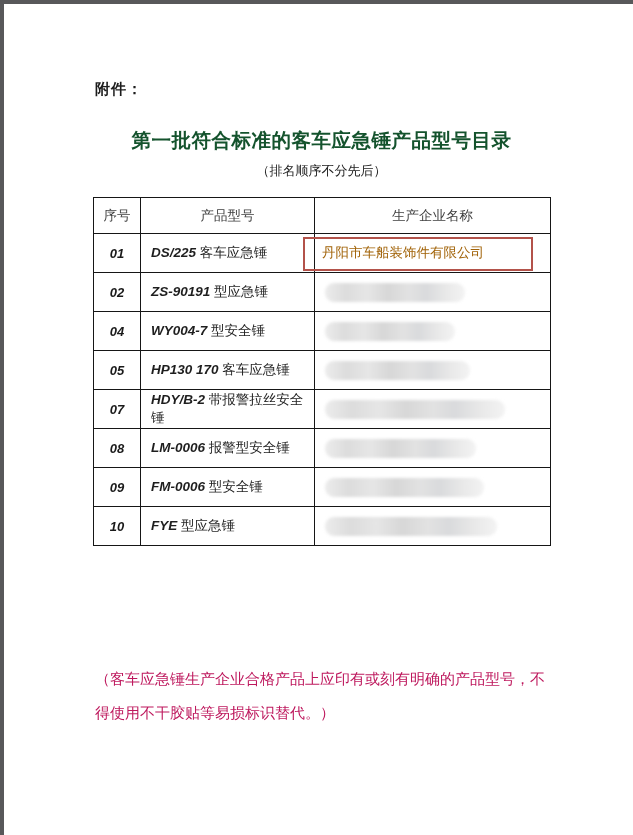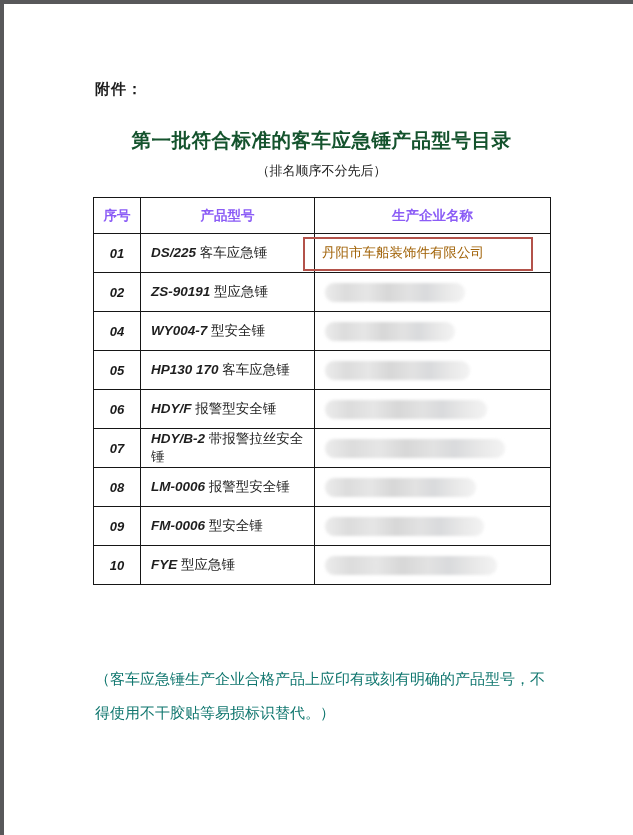--- a/index.html
+++ b/index.html
@@ -38,22 +38,22 @@
   }
   .table-wrap {
     position: absolute; left: 93px; top: 197px; width: 457px;
   }
   table {
     border-collapse: collapse; table-layout: fixed;
     width: 457px;
   }
   th, td { border: 1.5px solid #161616; overflow: hidden; }
   th {
-    height: 36px; font-size: 13.5px; font-weight: bold;
-    text-align: center; color: #8b5cf6;
+    height: 36px; font-size: 13.5px; font-weight: normal;
+    text-align: center; color: #404040;
   }
   td { height: 39px; font-size: 13.5px; }
   .c-num {
     text-align: center; font-weight: bold; font-style: italic;
     font-size: 13px; color: #1a1a1a;
   }
   .c-model { padding-left: 10px; color: #1e1e1e; }
   .c-model .code { font-weight: bold; font-style: italic; }
   .c-company { padding-left: 7px; color: #a16207; position: relative; }
   .mask {
@@ -67,21 +67,21 @@
   .highlight-box {
     position: absolute; left: 210px; top: 40px;
     width: 230px; height: 34px;
     border: 2px solid #b3524a;
     pointer-events: none;
   }
   .footnote {
     position: absolute; left: 95px; top: 662px;
     width: 456px;
     font-size: 15px; line-height: 34px;
-    color: #0f766e;
+    color: #be185d;
   }
 </style>
 </head>
 <body>
 
 <div class="edge-top" style="background: rgb(88, 88, 90);"></div>
 <div class="edge-left" style="background: rgb(88, 88, 90);"></div>
 
 <div class="attachment">附件：</div>
 
@@ -124,27 +124,20 @@
           </td>
         </tr>
         <tr>
           <td class="c-num">05</td>
           <td class="c-model"><span class="code">HP130 170 </span><span>客车应急锤</span></td>
           <td class="c-company">
             <div class="mask" style="width: 145px;"></div>
           </td>
         </tr>
         <tr>
-          <td class="c-num">06</td>
-          <td class="c-model"><span class="code">HDY/F </span><span>报警型安全锤</span></td>
-          <td class="c-company">
-            <div class="mask" style="width: 162px;"></div>
-          </td>
-        </tr>
-        <tr>
           <td class="c-num">07</td>
           <td class="c-model"><span class="code">HDY/B-2 </span><span>带报警拉丝安全锤</span></td>
           <td class="c-company">
             <div class="mask" style="width: 180px;"></div>
           </td>
         </tr>
         <tr>
           <td class="c-num">08</td>
           <td class="c-model"><span class="code">LM-0006 </span><span>报警型安全锤</span></td>
           <td class="c-company">

